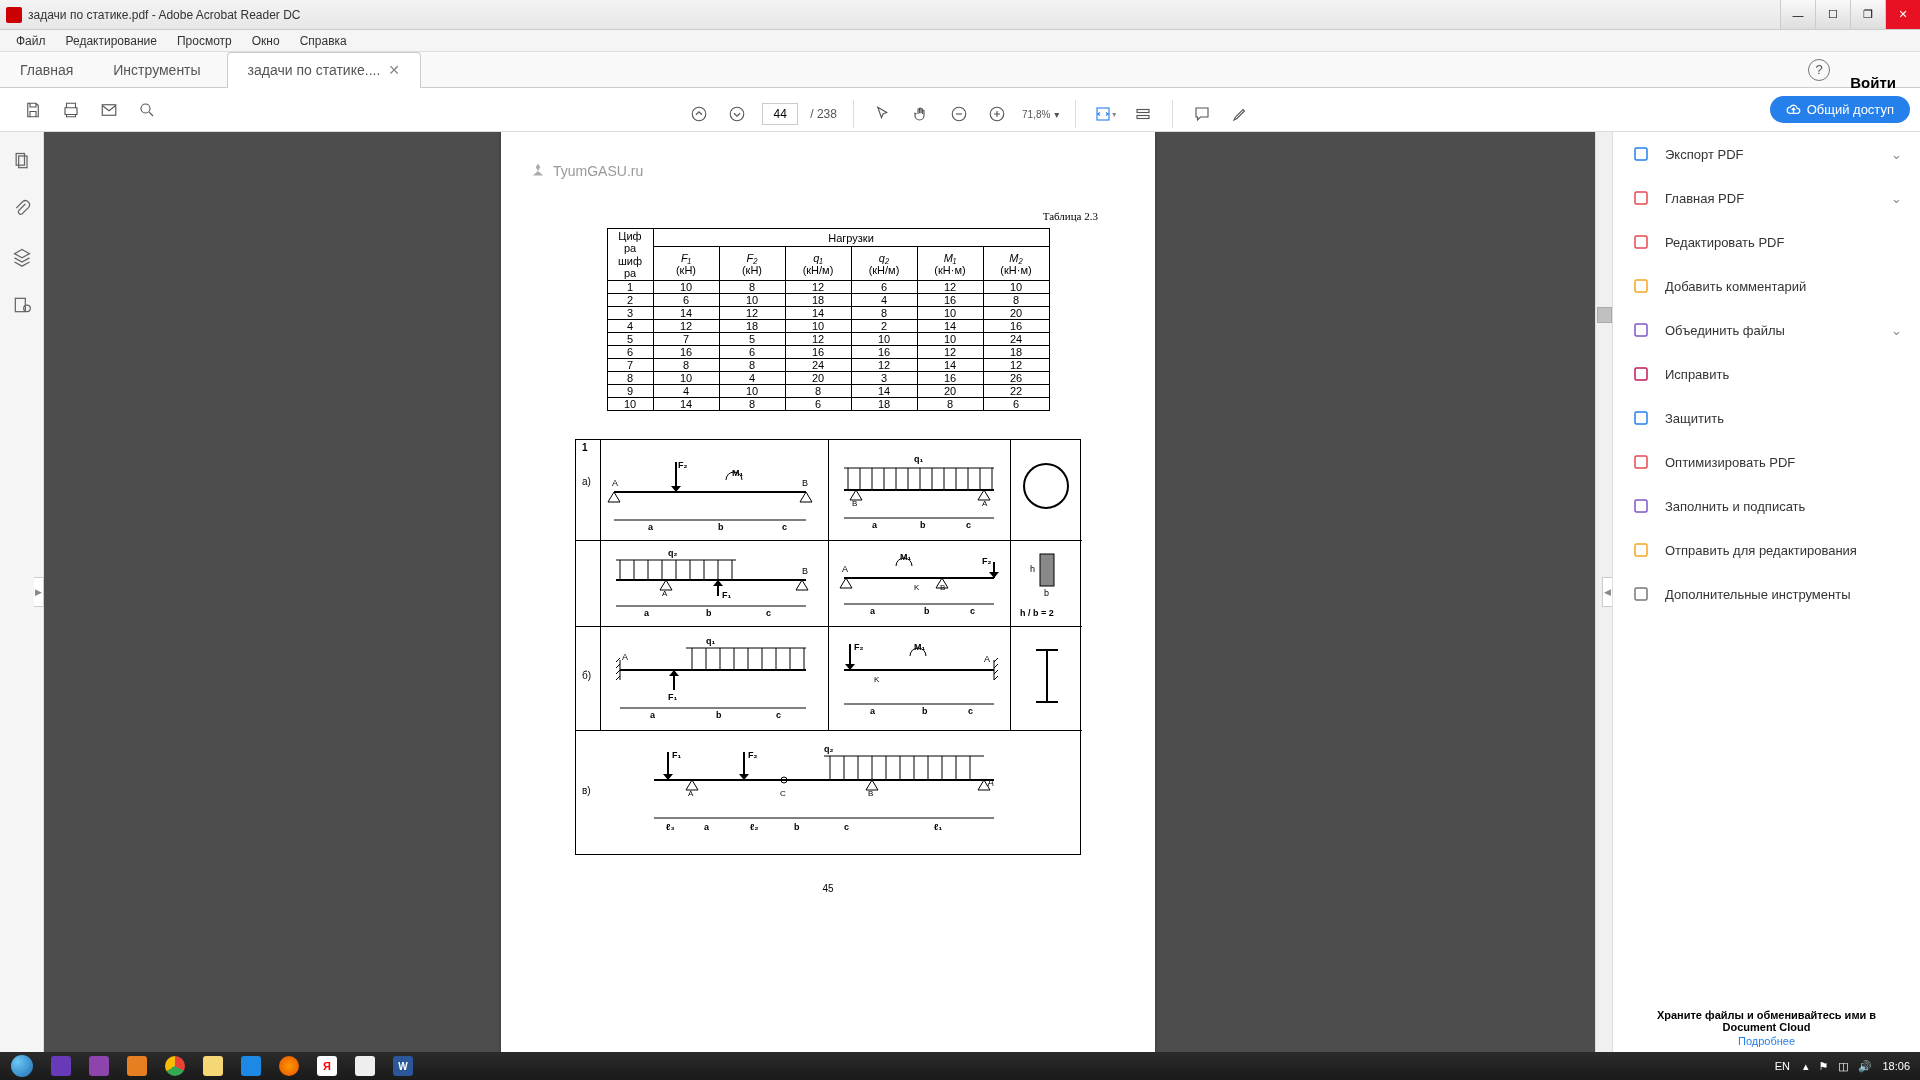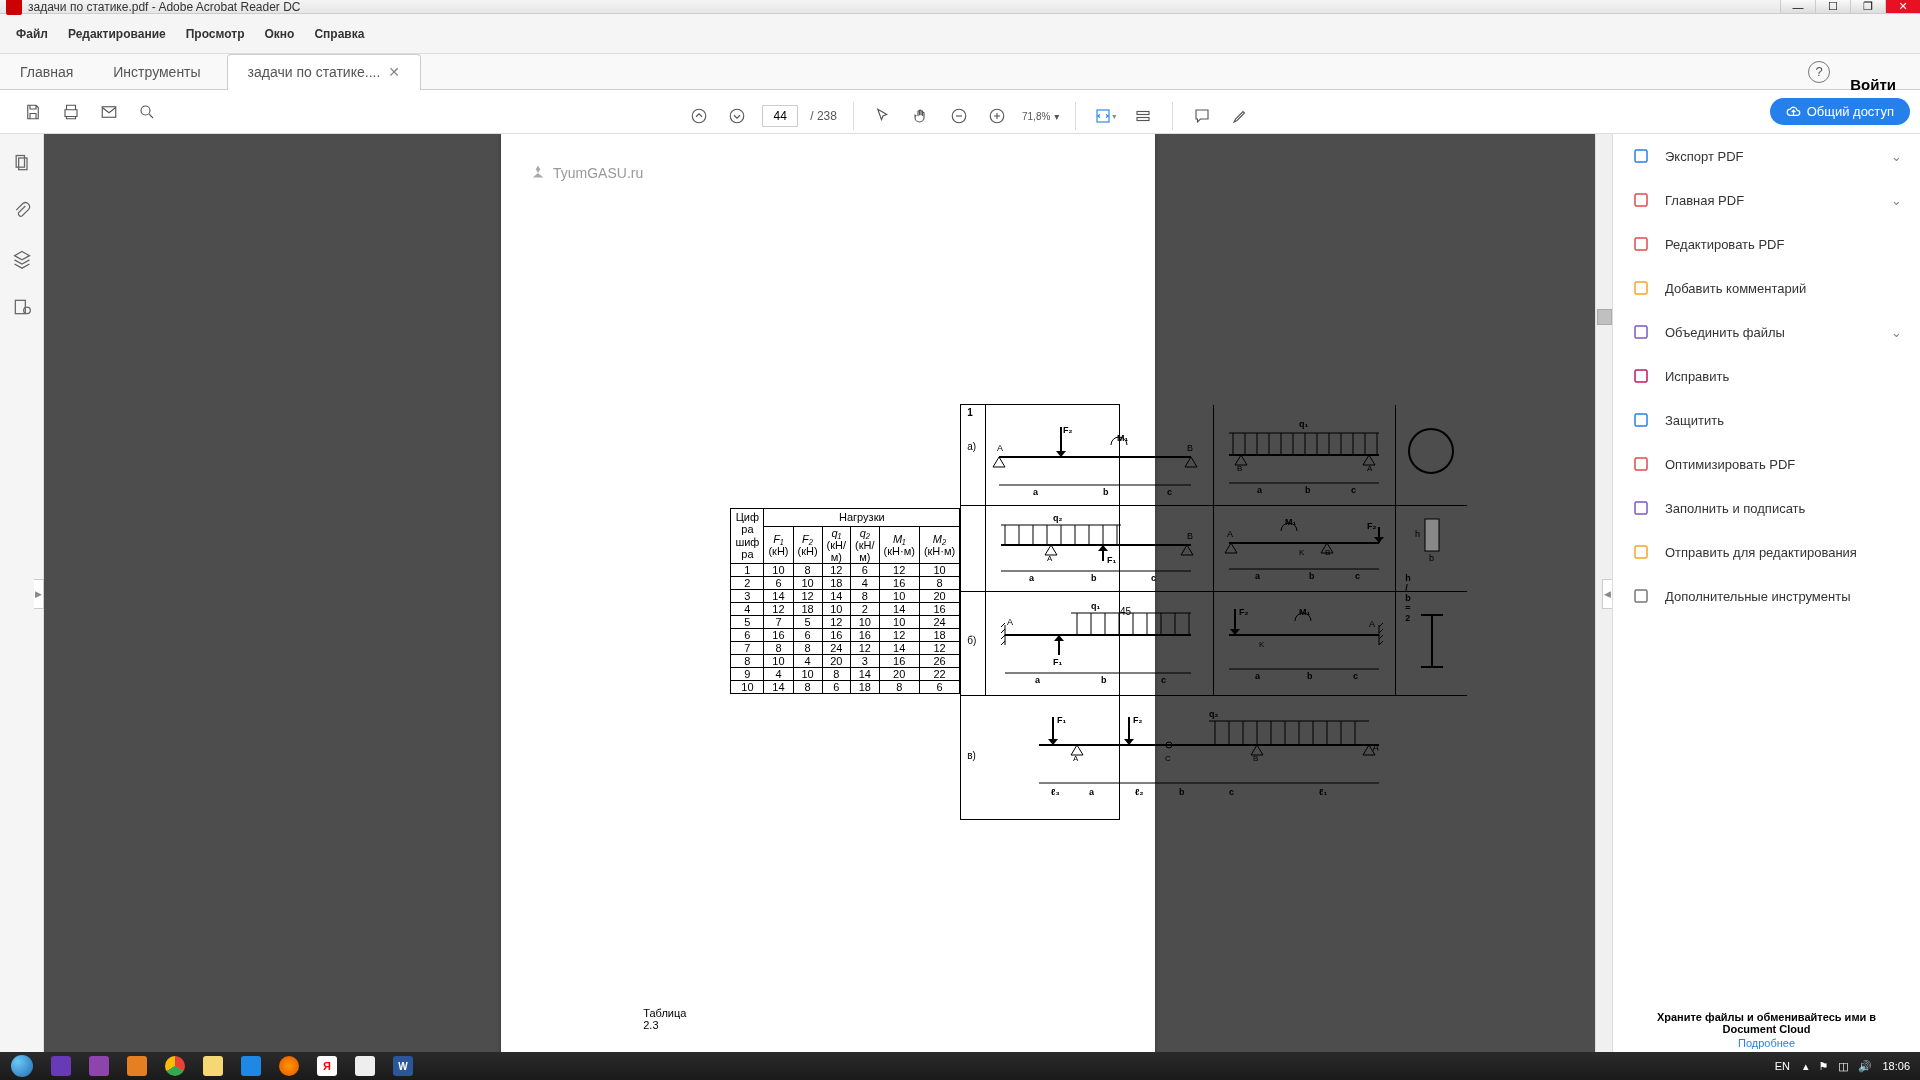--- a/index.html
+++ b/index.html
@@ -1,28 +1,28 @@
 <!DOCTYPE html>
 <html><head>
 <meta charset="utf-8">
 <style>
 * { margin: 0; padding: 0; box-sizing: border-box; font-family: "Segoe UI", Tahoma, sans-serif; }
 body { width: 1920px; height: 1080px; background: #fff; overflow: hidden; font-size: 13px; }
 
 
-.titlebar { height: 14px; background: linear-gradient(to bottom, #f4f4f4, #e6e6e6); display: flex; align-items: center; padding-left: 6px; border-bottom: 1px solid #ccc; }
+.titlebar { height: 30px; background: linear-gradient(to bottom, #f4f4f4, #e6e6e6); display: flex; align-items: center; padding-left: 6px; border-bottom: 1px solid #ccc; }
 .titlebar .pdf-icon { width: 16px; height: 16px; background: #c00; border-radius: 2px; margin-right: 6px; display: flex; align-items: center; justify-content: center; color: #fff; font-size: 9px; font-weight: bold; }
 .titlebar .title { font-size: 12px; color: #333; flex: 1; }
 .win-controls { display: flex; height: 100%; }
 .win-btn { width: 35px; height: 100%; display: flex; align-items: center; justify-content: center; border-left: 1px solid #ccc; font-size: 11px; cursor: pointer; }
 .win-btn.close { background: #e81123; color: #fff; }
 .win-btn.norm { background: linear-gradient(to bottom, #f9f9f9, #ddd); }
 
 
-.menubar { height: 40px; background: #f5f5f5; display: flex; align-items: center; padding-left: 6px; border-bottom: 1px solid #ddd; font-weight: bold; }
+.menubar { height: 22px; background: #f5f5f5; display: flex; align-items: center; padding-left: 6px; border-bottom: 1px solid #ddd; }
 .menu-item { padding: 2px 10px; font-size: 12px; color: #333; cursor: pointer; }
 
 
 .tabsbar { height: 36px; background: #f9f9f9; display: flex; align-items: center; border-bottom: 1px solid #ccc; }
 .tab { padding: 5px 20px; font-size: 14px; color: #555; cursor: pointer; }
 .tab.doc { border: 1px solid #ccc; border-bottom: none; background: #fff; display: flex; align-items: center; gap: 8px; margin-left: 6px; height: 36px; border-top-left-radius: 4px; border-top-right-radius: 4px; }
 .tab .tab-close { font-size: 14px; color: #888; }
 .tabs-right { margin-left: auto; display: flex; align-items: center; gap: 20px; padding-right: 24px; }
 .help-icon { width: 22px; height: 22px; border: 1.5px solid #777; border-radius: 50%; display: flex; align-items: center; justify-content: center; color: #555; font-size: 13px; }
 .login { font-size: 15px; font-weight: 600; margin-top: 26px; }
@@ -41,24 +41,24 @@
 
 
 .main { height: 927px; display: flex; }
 .left-rail { width: 44px; background: #f5f5f5; border-right: 1px solid #ddd; display: flex; flex-direction: column; align-items: center; padding-top: 16px; gap: 22px; position: relative; }
 .left-rail svg { width: 20px; height: 20px; fill: none; stroke: #666; stroke-width: 1.5; }
 .rail-expand { position: absolute; top: 48%; right: -1px; width: 10px; height: 30px; background: #fff; border: 1px solid #ccc; border-left: none; display: flex; align-items: center; justify-content: center; font-size: 9px; color: #888; cursor: pointer; }
 
 .doc-area { flex: 1; background: #4d4d4d; display: flex; justify-content: center; overflow: hidden; position: relative; }
 .scrollbar-v { position: absolute; right: 0; top: 0; width: 17px; height: 100%; background: #f0f0f0; border-left: 1px solid #ddd; }
 .scroll-thumb { position: absolute; top: 175px; left: 1px; width: 15px; height: 16px; background: #c0c0c0; border: 1px solid #aaa; }
-.page { width: 654px; background: #fff; margin-top: 0; padding: 30px 24px; display: flex; flex-direction: row; align-items: center; box-shadow: 0 0 4px rgba(0,0,0,.3); }
+.page { width: 654px; background: #fff; margin-top: 0; padding: 30px 24px; display: flex; flex-direction: column; align-items: center; box-shadow: 0 0 4px rgba(0,0,0,.3); }
 .page .wm { display: flex; align-items: center; gap: 6px; color: #999; font-size: 14px; align-self: flex-start; margin-left: 4px; }
 .page .wm svg { width: 18px; height: 18px; fill: #aaa; }
-.tbl-caption { align-self: flex-end; font-size: 11px; margin-top: 30px; margin-right: 44px; }
+.tbl-caption { align-self: flex-end; font-size: 11px; margin-top: 30px; margin-right: 33px; font-family: Liberation Serif, serif; }
 
 table.data { border-collapse: collapse; margin-top: 6px; }
 table.data td, table.data th { border: 1px solid #000; text-align: center; font-size: 11px; padding: 0 4px; font-weight: normal; }
 table.data .hdr1 { height: 18px; }
 table.data .hdr2 { height: 34px; }
 table.data .col0 { width: 46px; }
 table.data .colN { width: 66px; }
 
 .figure { margin-top: 28px; width: 506px; height: 416px; border: 1px solid #000; position: relative; }
 .figure .vline { position: absolute; width: 1px; background: #000; }

